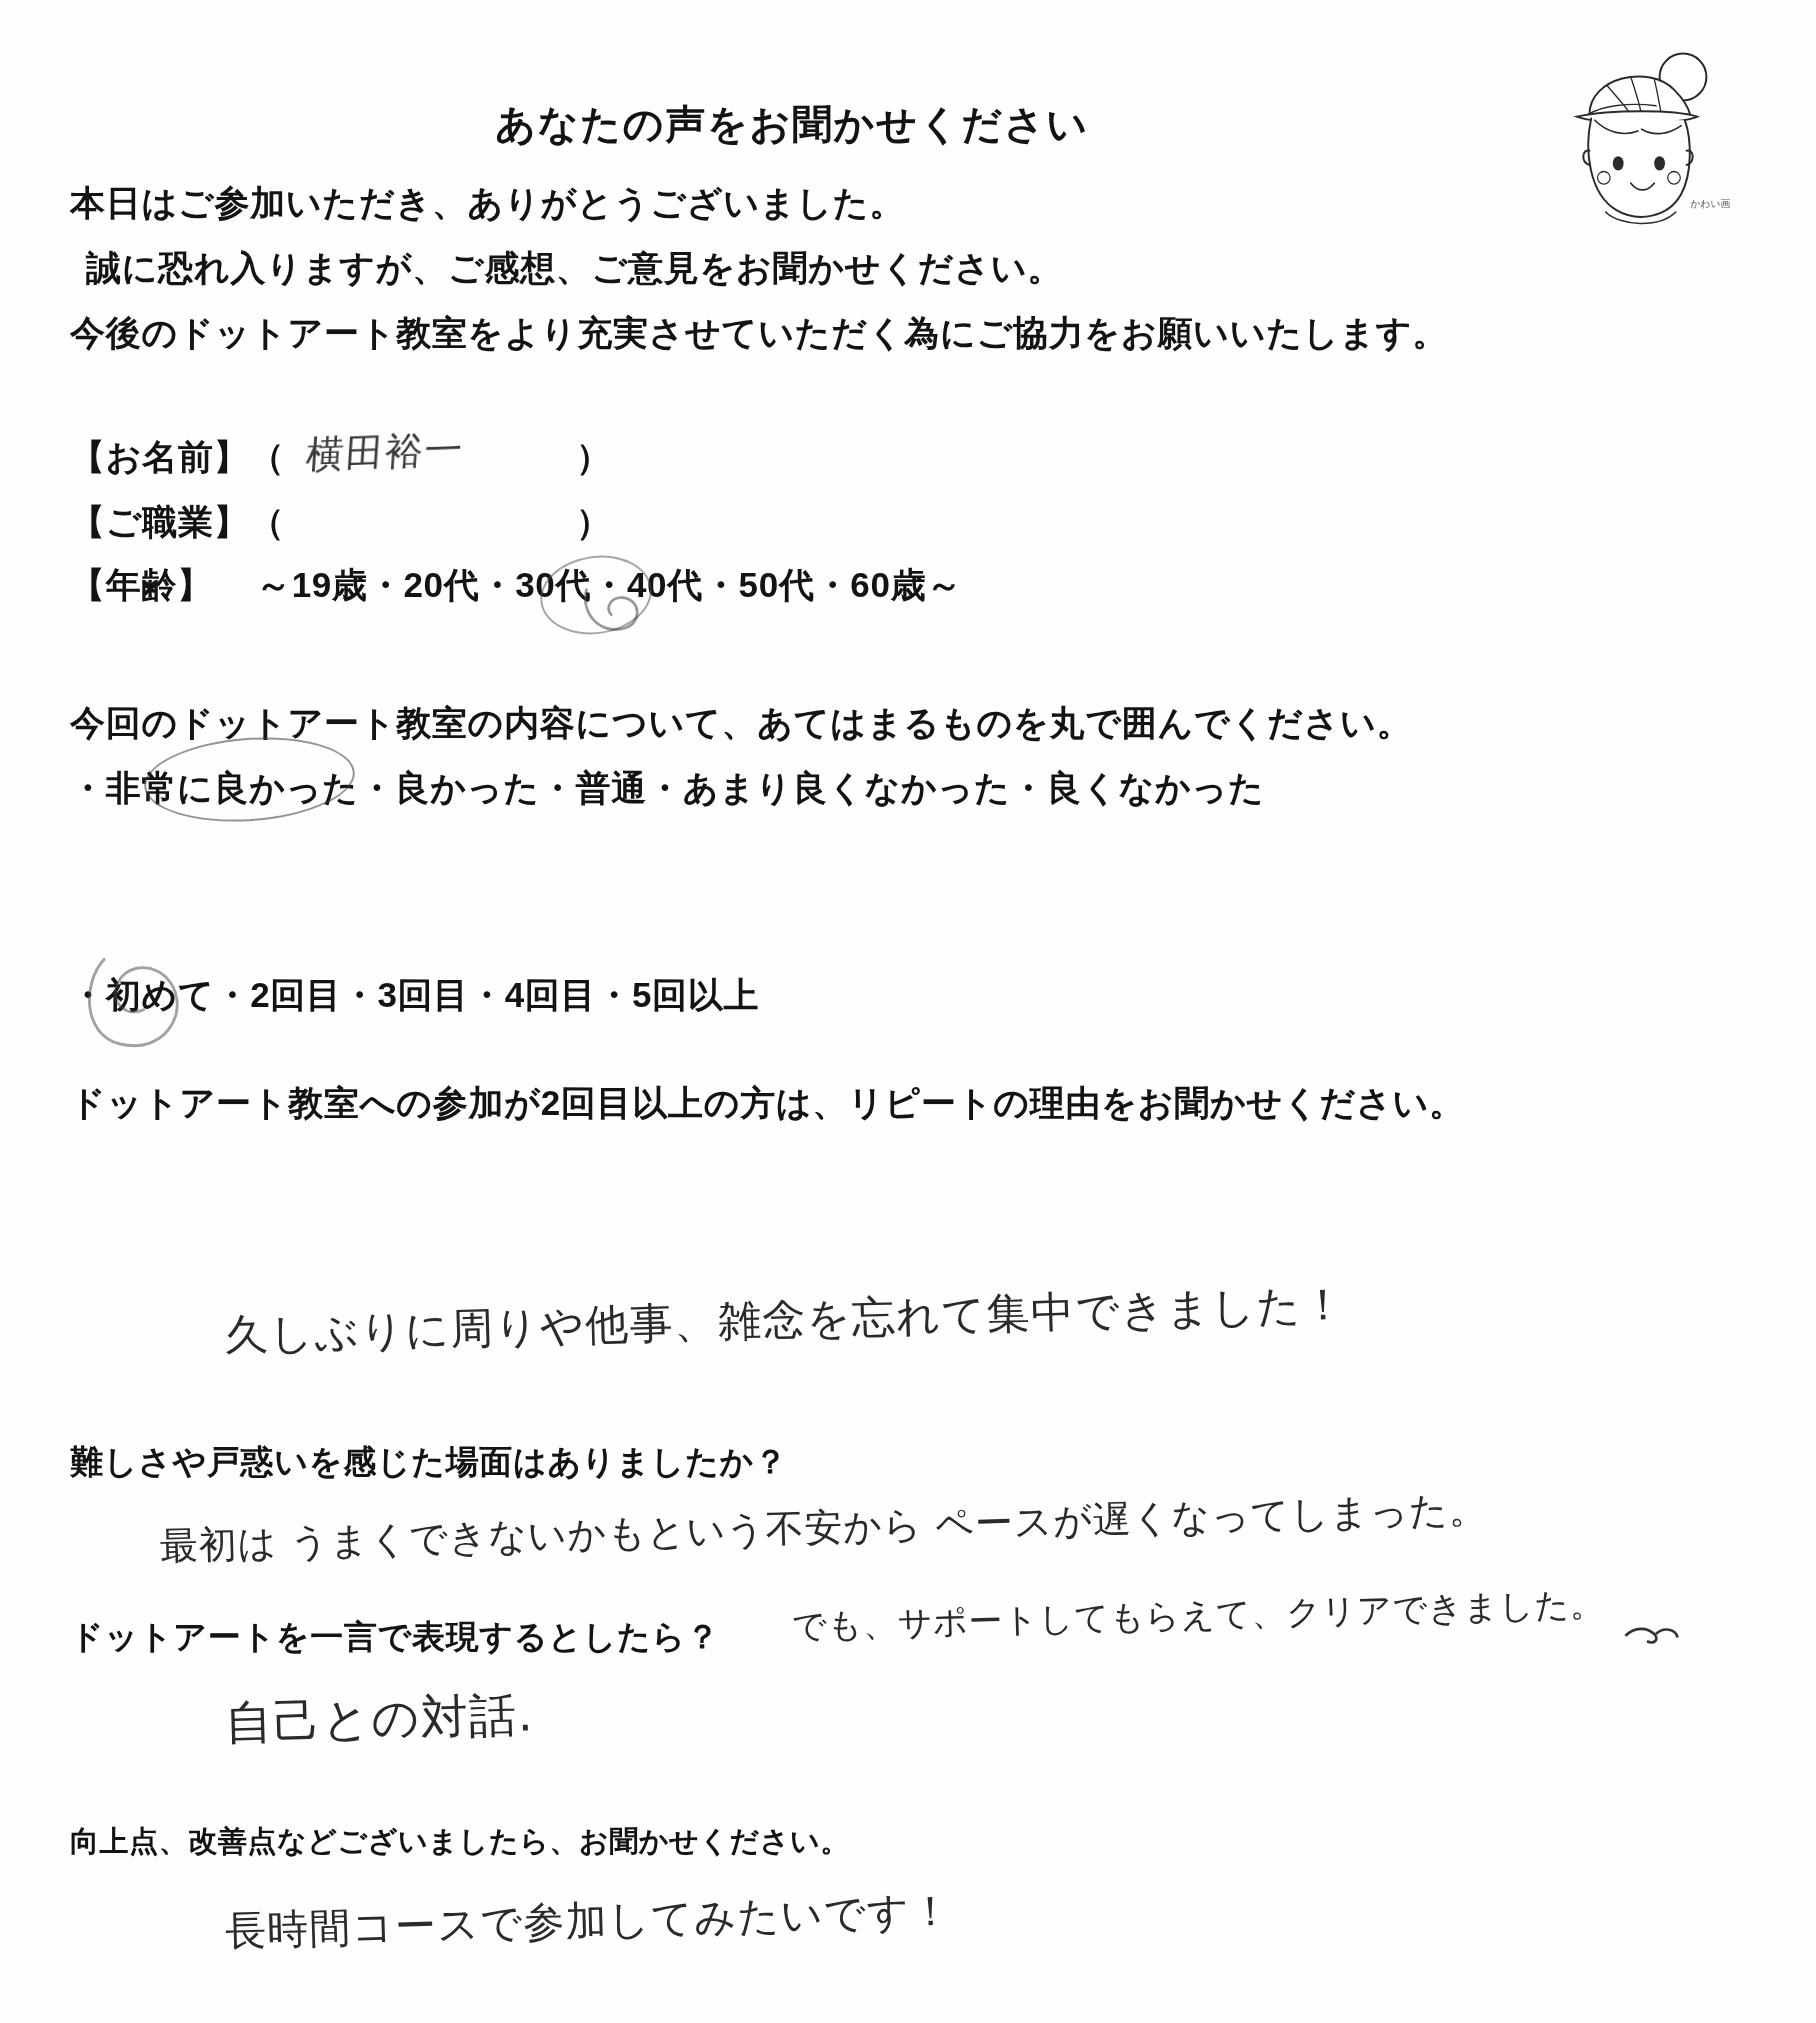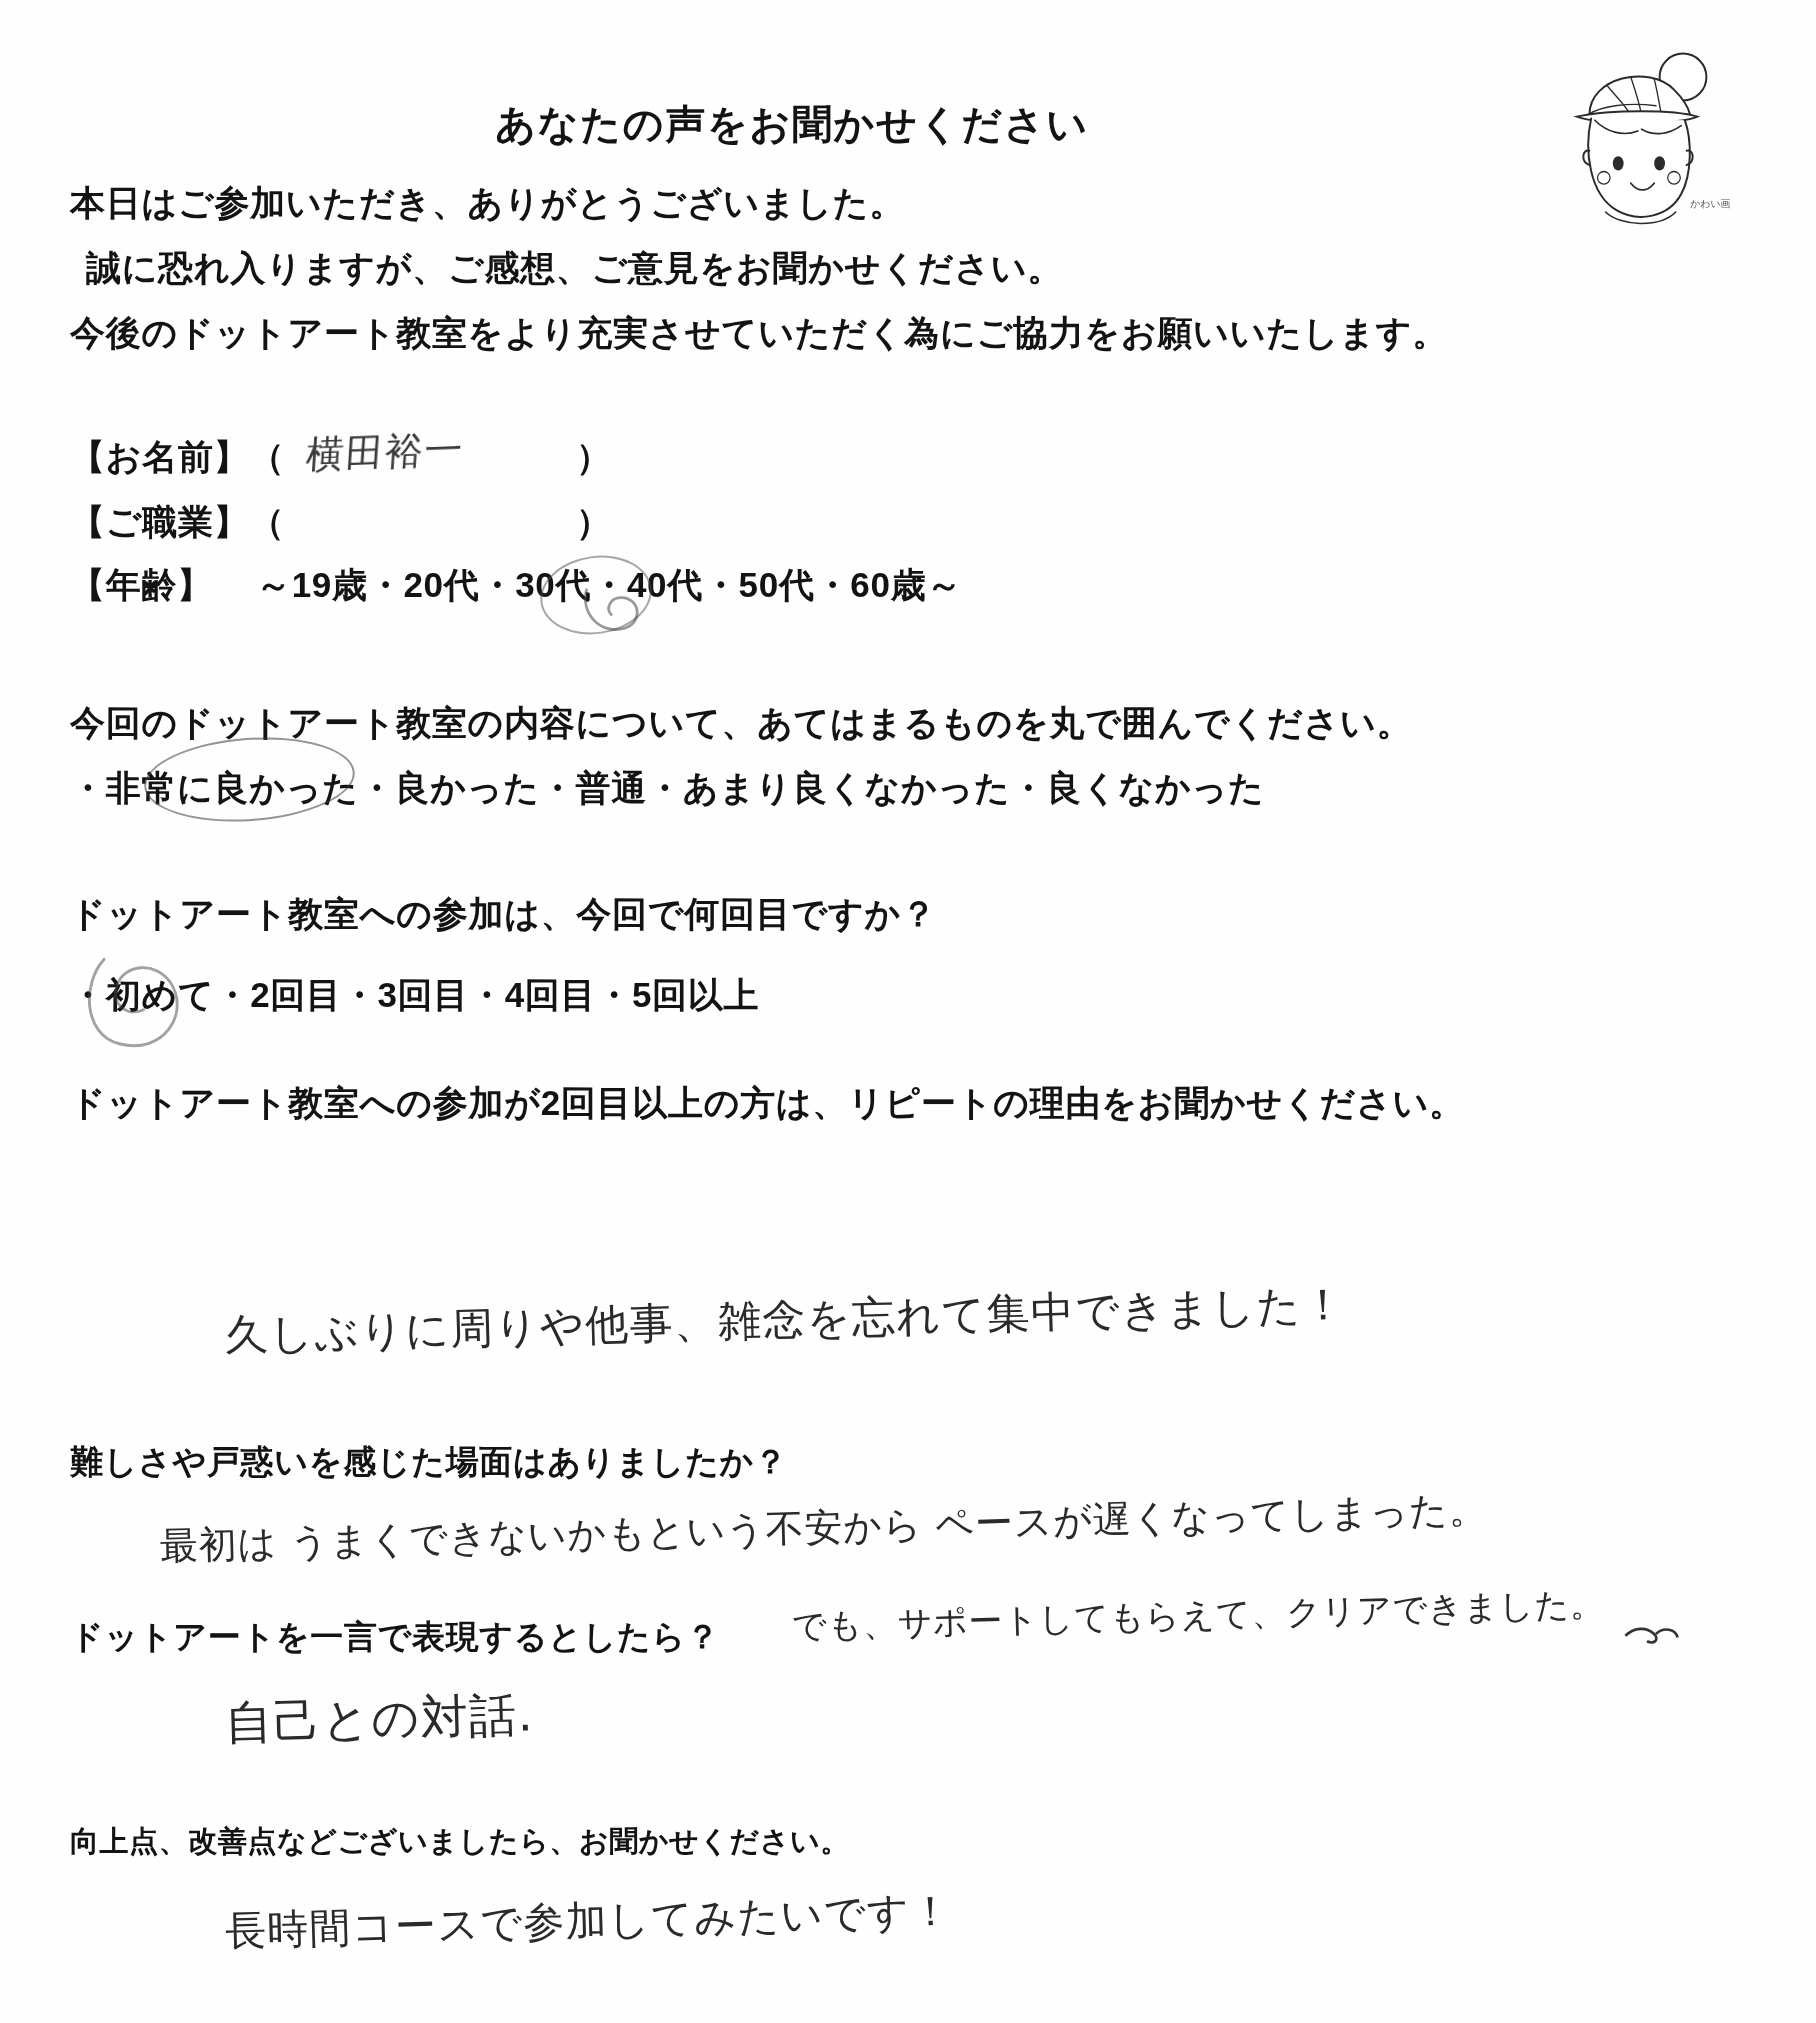--- a/index.html
+++ b/index.html
@@ -165,21 +165,20 @@
 
   <div class="circle-mark thin" style="top:556px; left:540px; width:108px; height:74px;"></div>
   <svg class="swirl" style="top:576px; left:576px;" width="81" height="72" viewBox="0 0 90 80">
     <path d="M12 14 C4 40 26 66 54 58 C74 52 72 26 52 24 C38 23 32 36 40 44" fill="none" stroke="rgba(70,70,70,0.55)" stroke-width="3"></path>
   </svg>
 
   <div class="printed line" style="top:705px; left:70px;">今回のドットアート教室の内容について、あてはまるものを丸で囲んでください。</div>
   <div class="printed line" style="top:770px; left:70px;">・非常に良かった・良かった・普通・あまり良くなかった・良くなかった</div>
   <div class="circle-mark" style="top:738px; left:144px; width:207px; height:79px; transform:rotate(-4deg);"></div>
 
-  <div class="printed line" style="top:896px; left:70px;">ドットアート教室への参加は、今回で何回目ですか？</div>
   <div class="printed line" style="top:961px; left:70px;margin-top:16px;">・初めて・2回目・3回目・4回目・5回以上</div>
   <svg class="swirl" style="top:936px; left:77px;" width="180" height="135" viewBox="0 0 200 150">
     <path d="M30 26 C6 52 6 110 48 120 C96 132 126 86 104 52 C88 28 52 30 44 56 C38 76 56 90 74 82" fill="none" stroke="rgba(70,70,70,0.5)" stroke-width="3.2" stroke-linecap="round"></path>
   </svg>
 
   <div class="printed line" style="top:1085px; left:70px;">ドットアート教室への参加が2回目以上の方は、リピートの理由をお聞かせください。</div>
   <div class="hand hw-mid" style="top:1161px; left:180px;"></div>
 
   <div class="hand hw-big hw-slant" style="top:1307px; left:225px; font-size:43px;">久しぶりに周りや他事、雑念を忘れて集中できました！</div>
 

